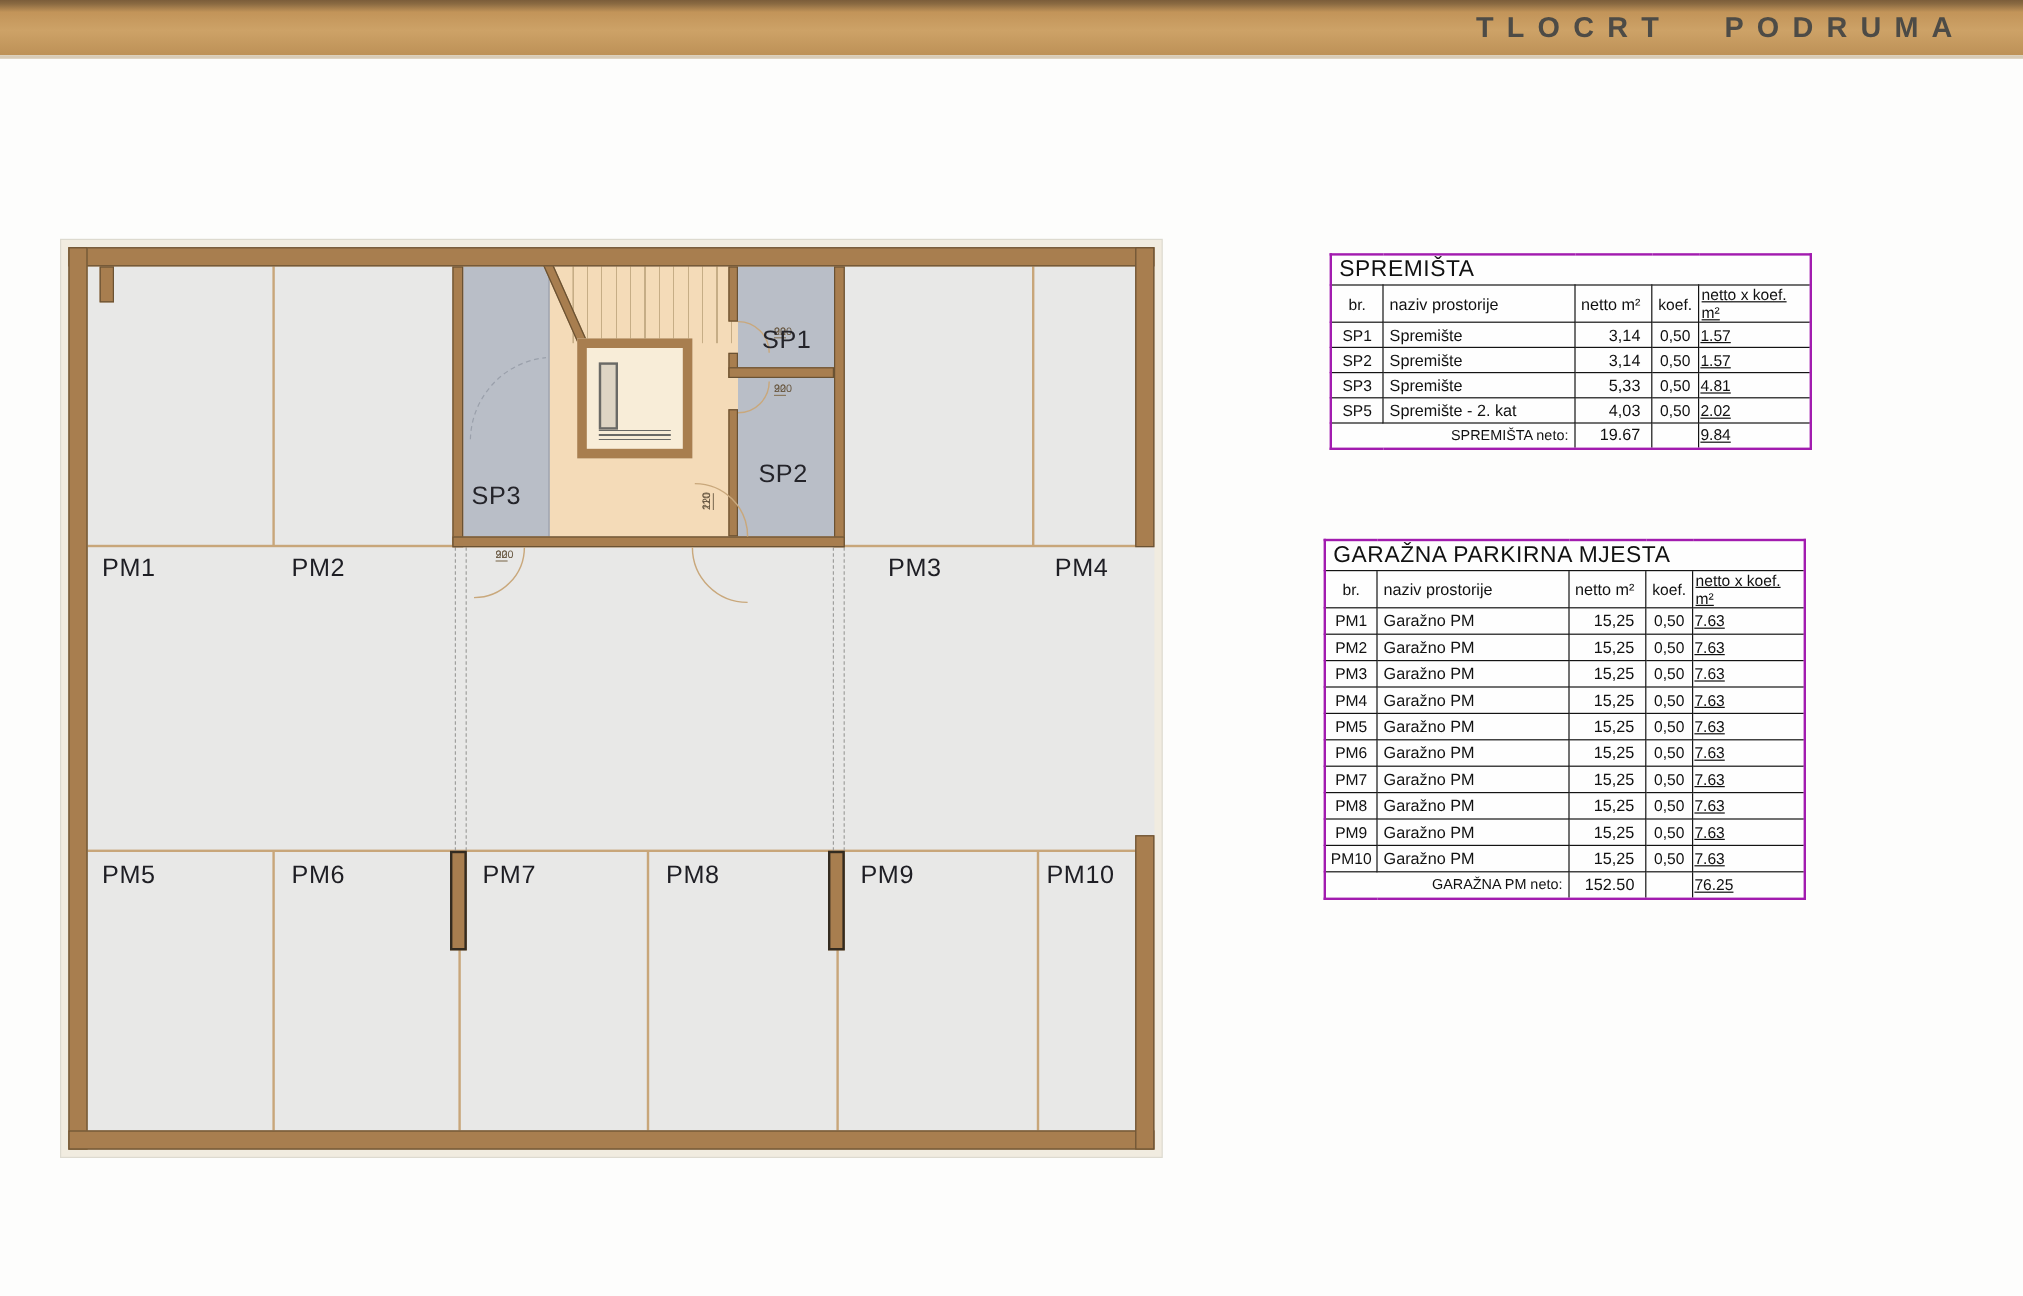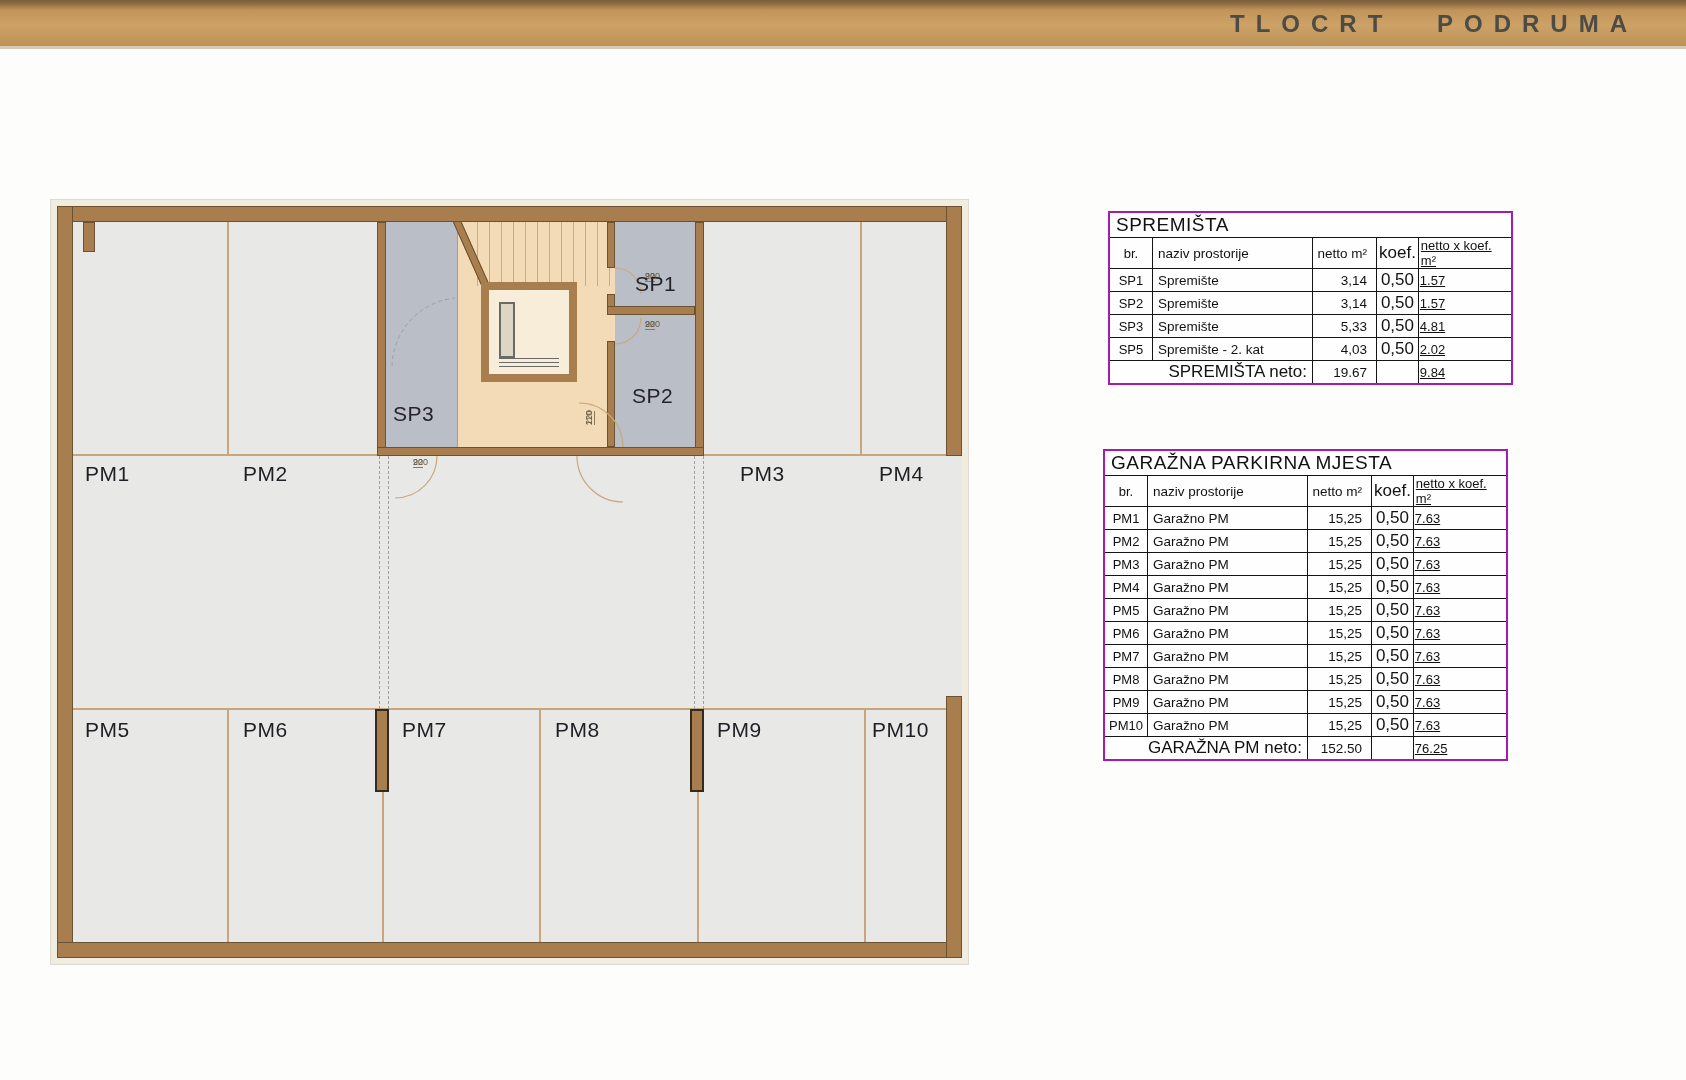--- a/index.html
+++ b/index.html
@@ -41,23 +41,23 @@
   
   .dtable{position:absolute;border-collapse:collapse;background:#fefefe;border:2px solid #a21caf;}
   .dtable td,.dtable th{border:1px solid #141414;color:#111;}
   .dtable tr{height:21px;}
   .t2 tr{height:22px;}
   .title-row td{font-size:19px;text-align:left;padding:1px 6px;letter-spacing:0.5px;}
   .head-row th{font-size:11px;font-weight:normal;padding:0 2px;}
   .dtable .c0{width:38px;text-align:center;font-size:13px;margin-top:48px;}
   .dtable .c1{width:152px;text-align:left;padding-left:5px;font-size:13.5px;}
   .dtable .c2{width:52px;text-align:right;padding-right:9px;font-size:13.5px;}
-  .dtable .c3{width:34px;text-align:center;font-size:17px;}
+  .dtable .c3{width:34px;text-align:center;font-size:13px;}
   .dtable .c4{width:88px;text-align:left;font-size:13px;text-decoration:underline;}
-  .tlabel{text-align:right;padding-right:5px;font-size:17px;}
+  .tlabel{text-align:right;padding-right:5px;font-size:12px;}
 </style>
 </head>
 <body>
 
 <div class="page">
 
   <div class="banner">
     <div class="banner-title">TLOCRT PODRUMA</div>
   </div>
 

